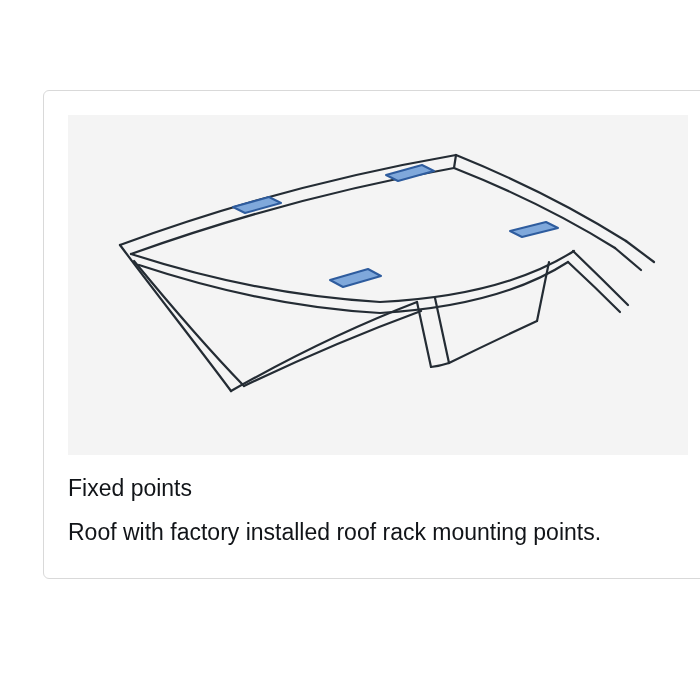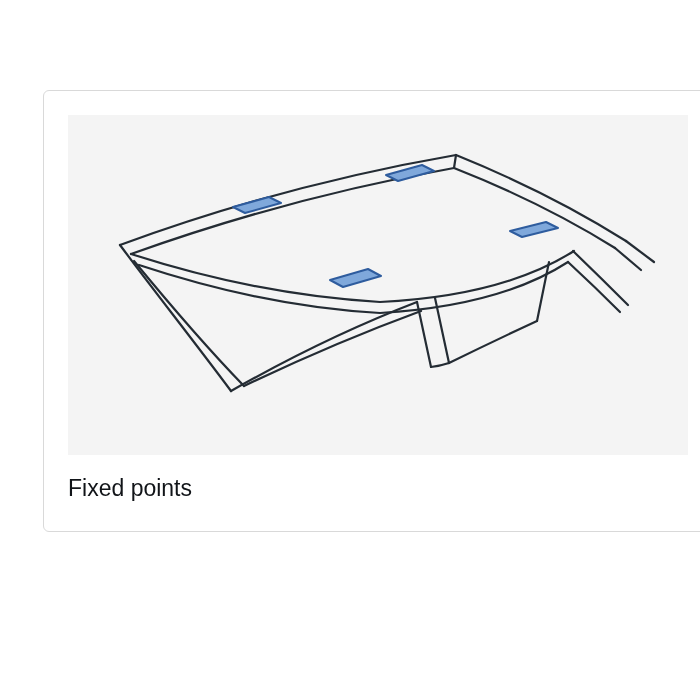--- a/index.html
+++ b/index.html
@@ -99,15 +99,16 @@
             <path d="M165 92 l 36 -10 l 12 6 l -36 10 z"></path>
             <path d="M318 60 l 36 -10 l 12 6 l -36 10 z"></path>
             <path d="M442 116 l 36 -9 l 12 6 l -36 9 z"></path>
             <path d="M262 165 l 38 -11 l 13 7 l -38 11 z"></path>
           </g>
         </g>
       </svg>
     </div>
 
     <h2 class="card-title">Fixed points</h2>
+    <p class="card-description">Roof with factory installed roof rack mounting points.</p>
 
   </div>
 </div>
 
 </body></html>

